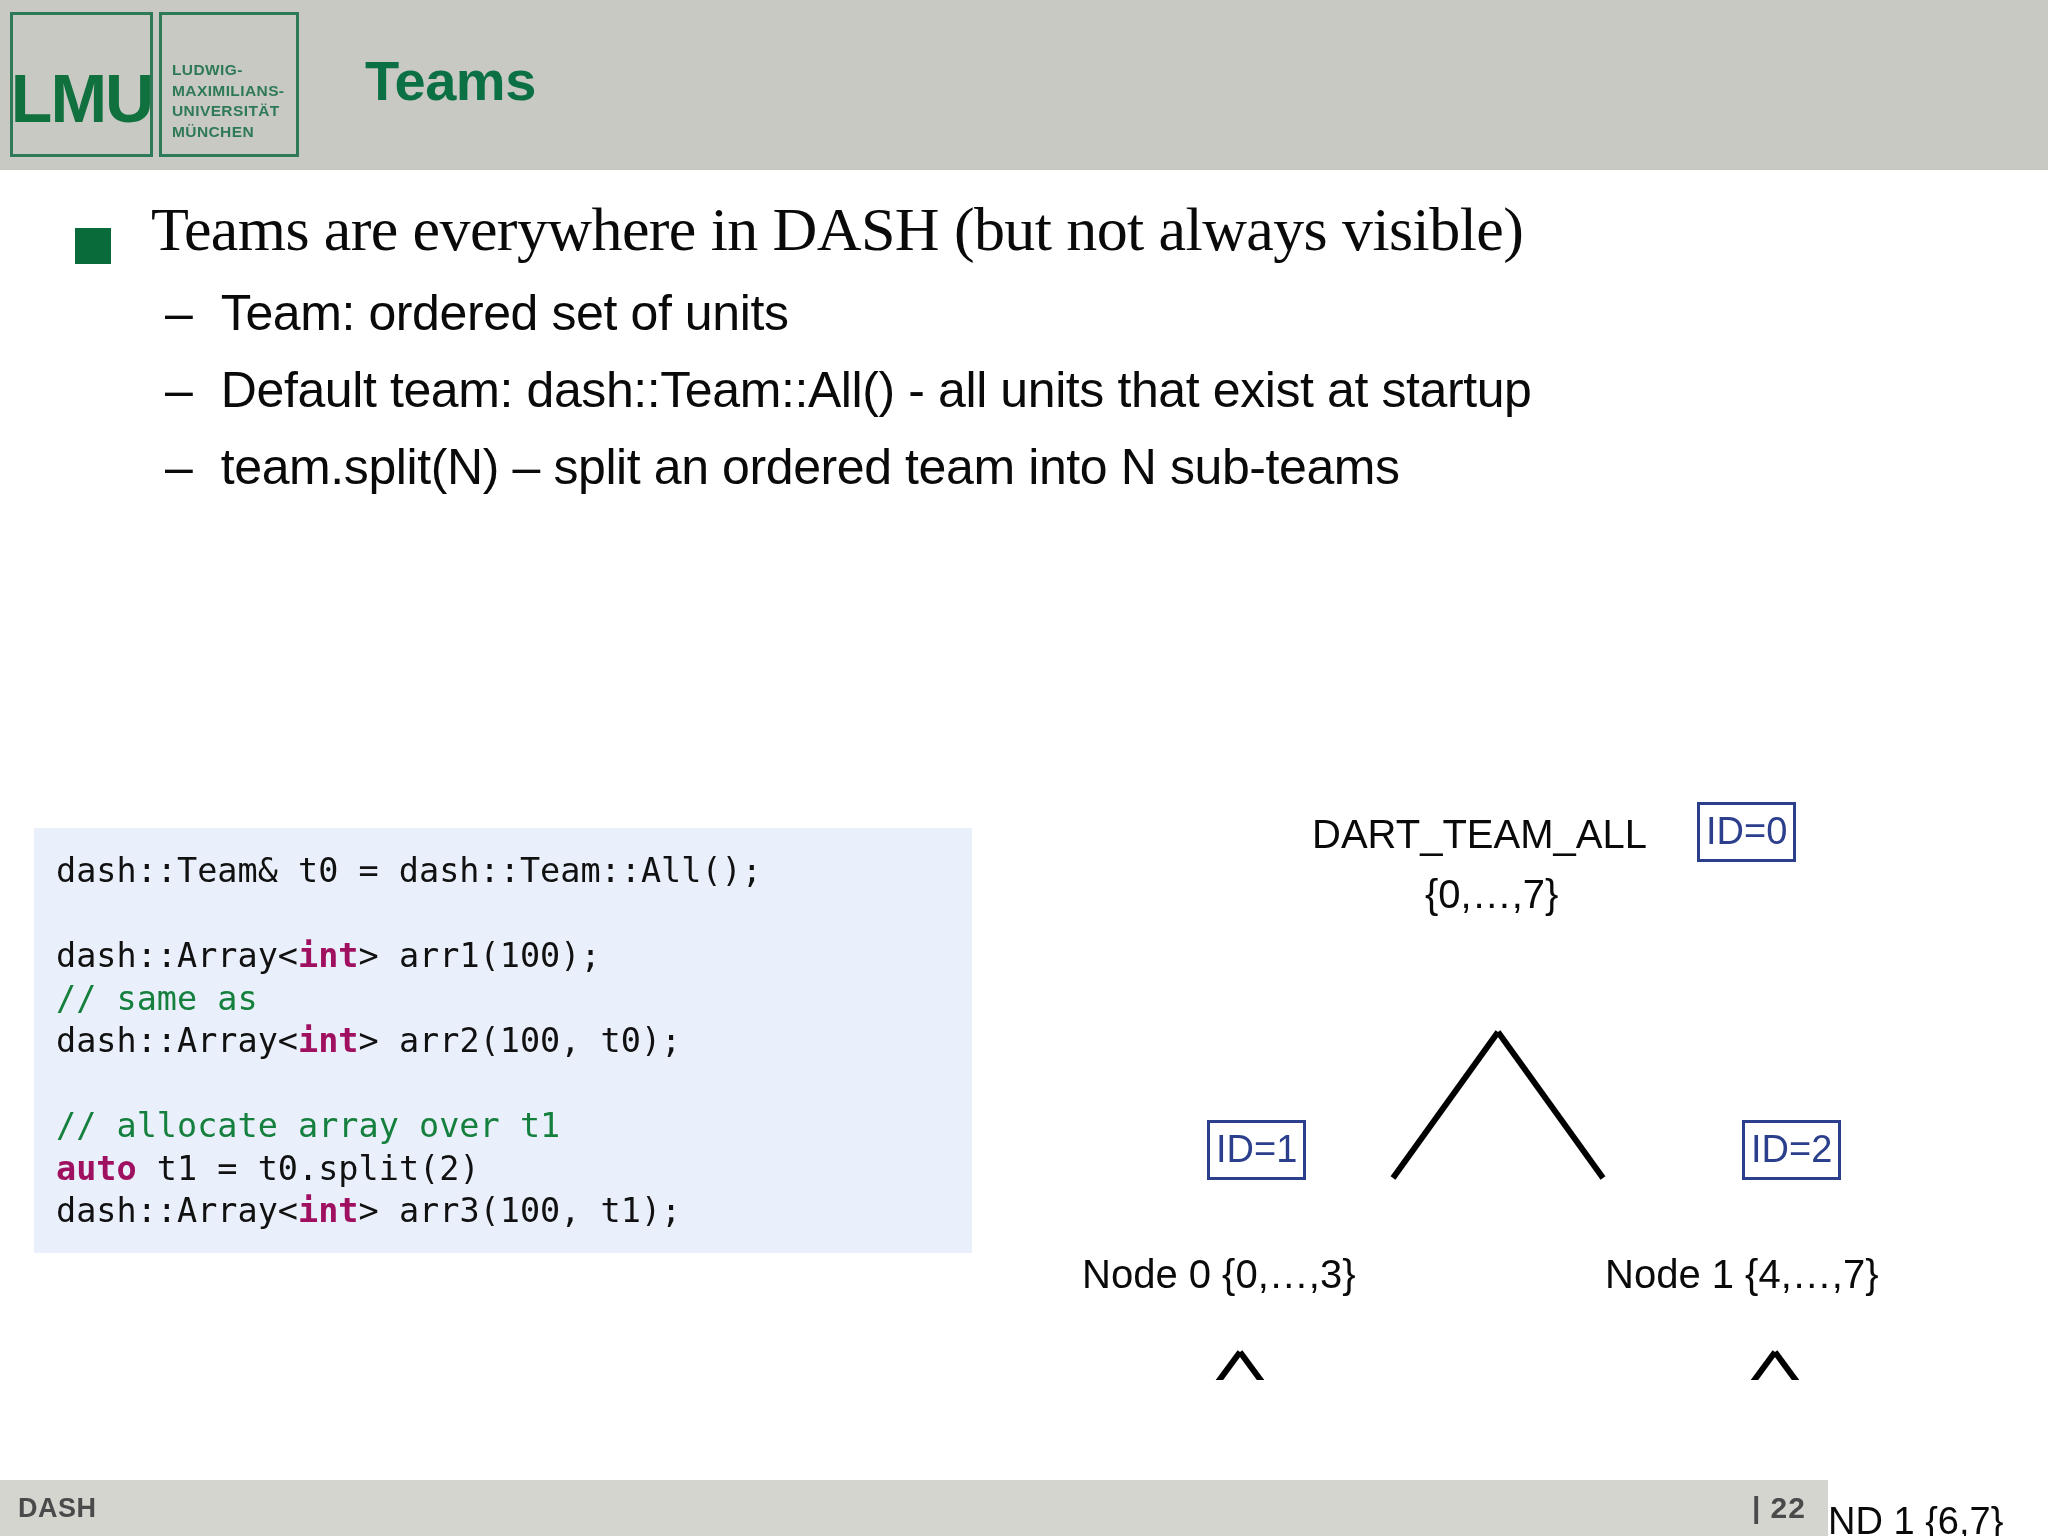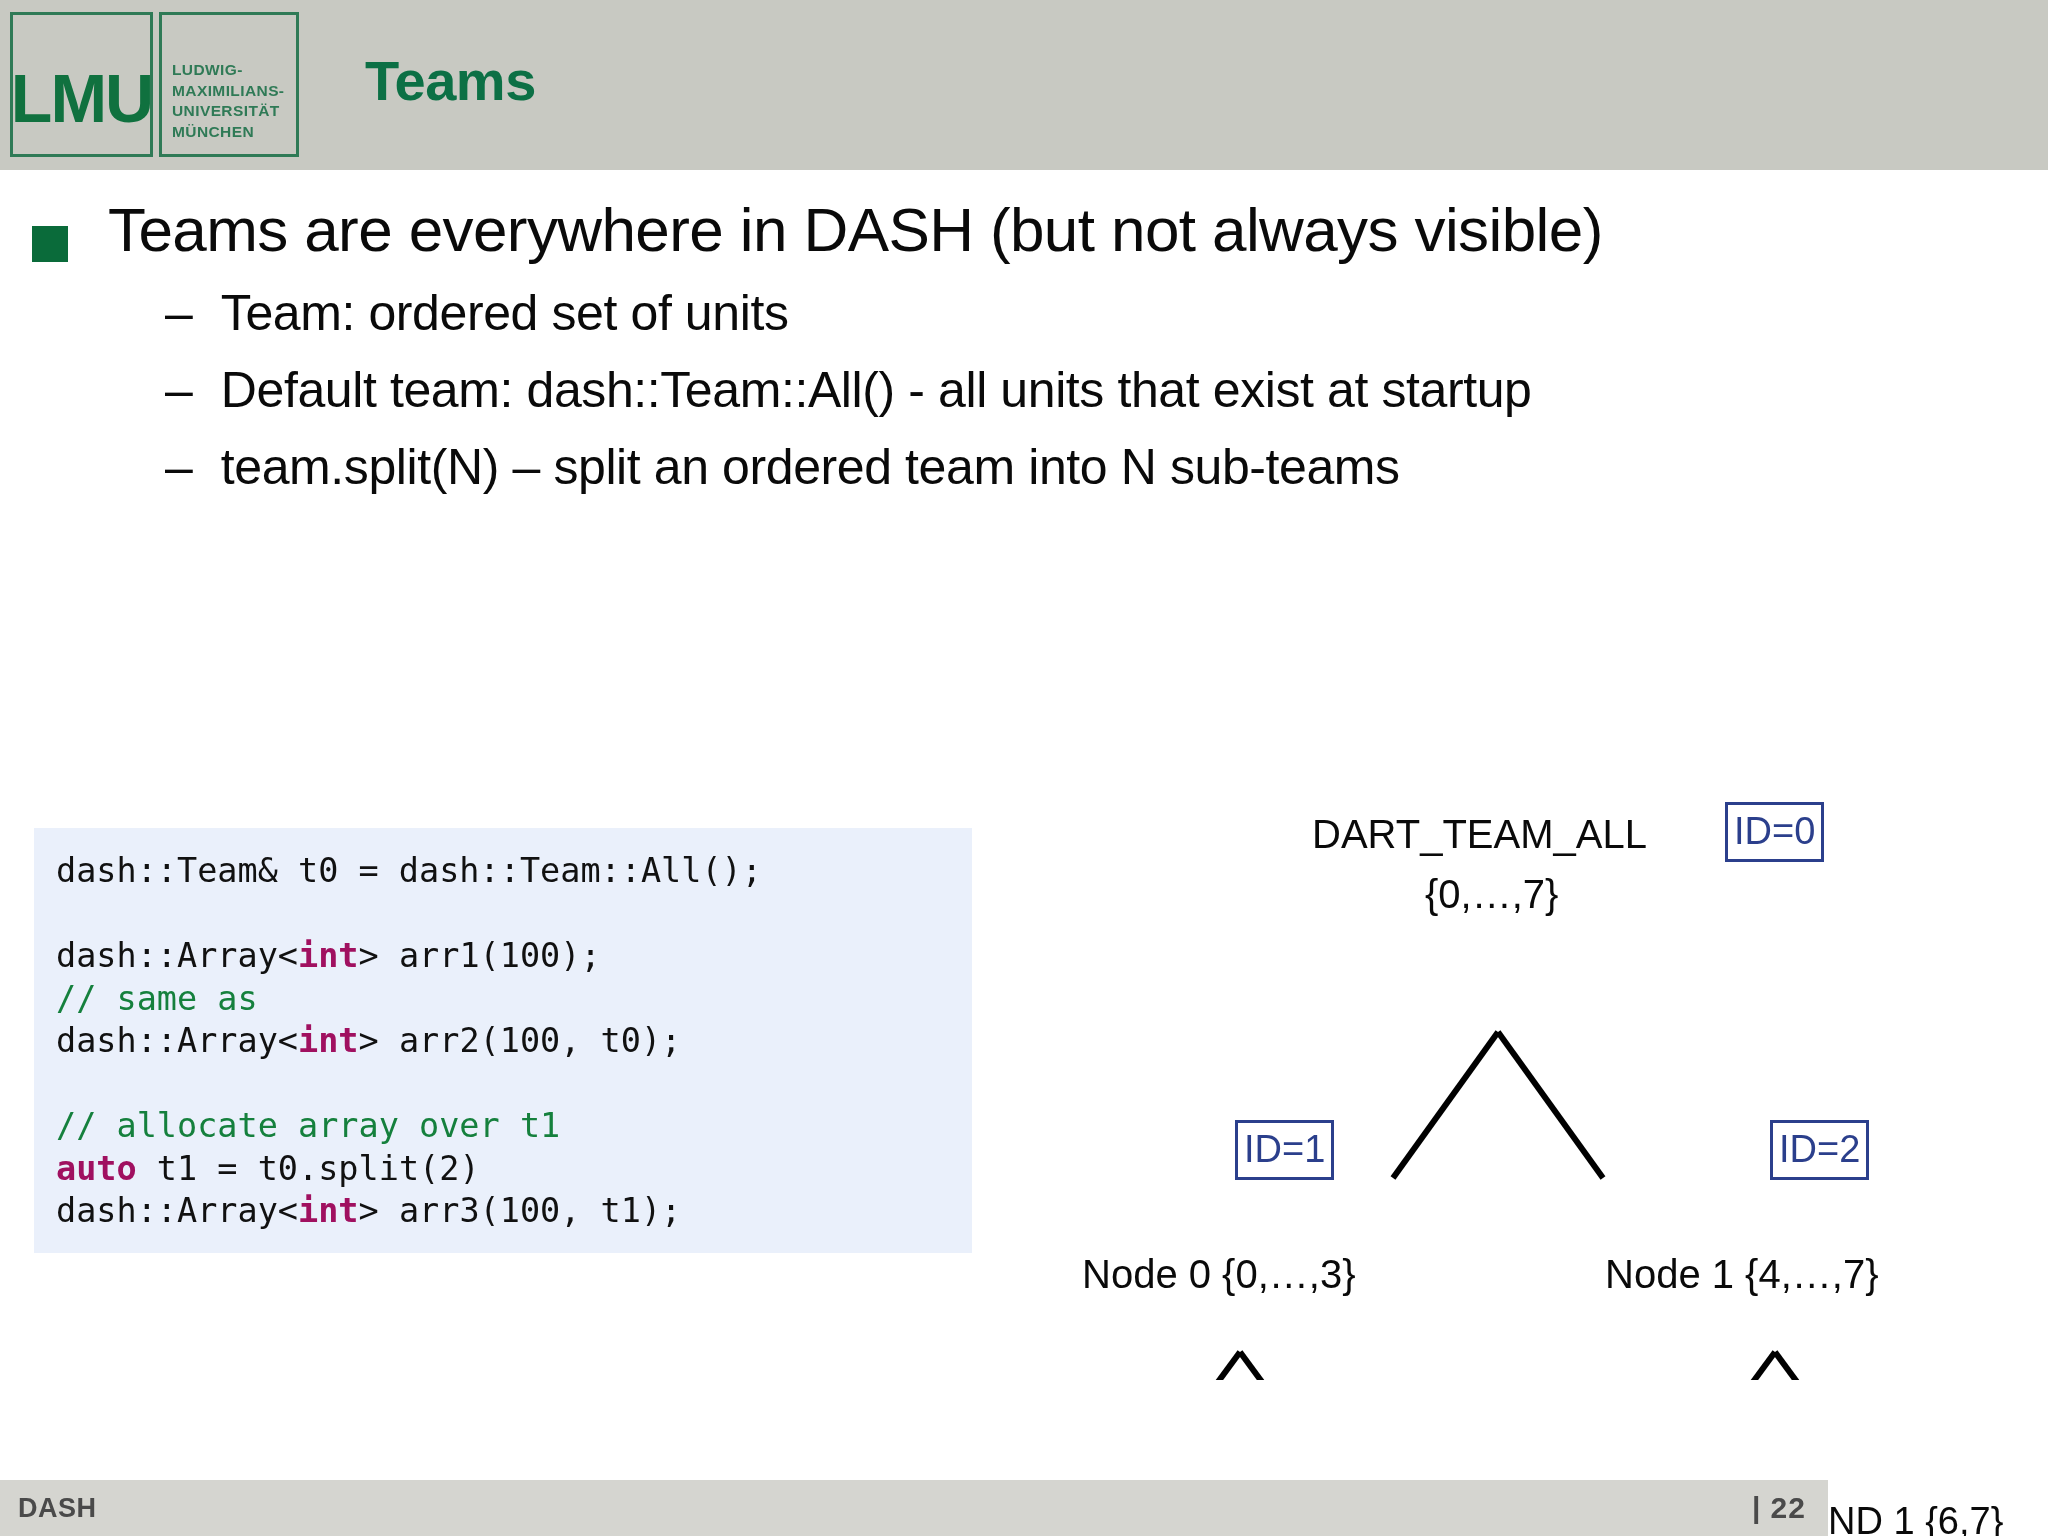--- a/index.html
+++ b/index.html
@@ -71,22 +71,23 @@
   }
 
   
   .bullets {
     position: absolute;
     left: 0; top: 195px;
     width: 2048px;
   }
   .bullet-l1 {
     display: flex;
-    align-items: center;
-    padding-left: 32px;
+    align-items: flex-end;
+    padding-left: 75px;
+    font-family: Liberation Serif, serif;
   }
   .bullet-square {
     width: 36px; height: 36px;
     background: #0a6b3a;
     margin-top: 28px;
     margin-right: 40px;
     flex: none;
   }
   .bullet-l1-text {
     font-size: 62px;
@@ -158,21 +159,20 @@
     position: absolute;
     border: 3px solid #2b3f8c;
     color: #2b3f8c;
     font-family: "Liberation Sans", sans-serif;
     font-size: 38px;
     line-height: 1;
     padding: 7px 6px 9px 6px;
     background: #ffffff;
     box-sizing: border-box;
     white-space: nowrap;
-    margin-left: 28px;
   }
 
   
   .footer {
     position: absolute;
     left: 0; top: 1480px;
     width: 1828px;
     height: 56px;
     background: #d5d5d0;
   }

